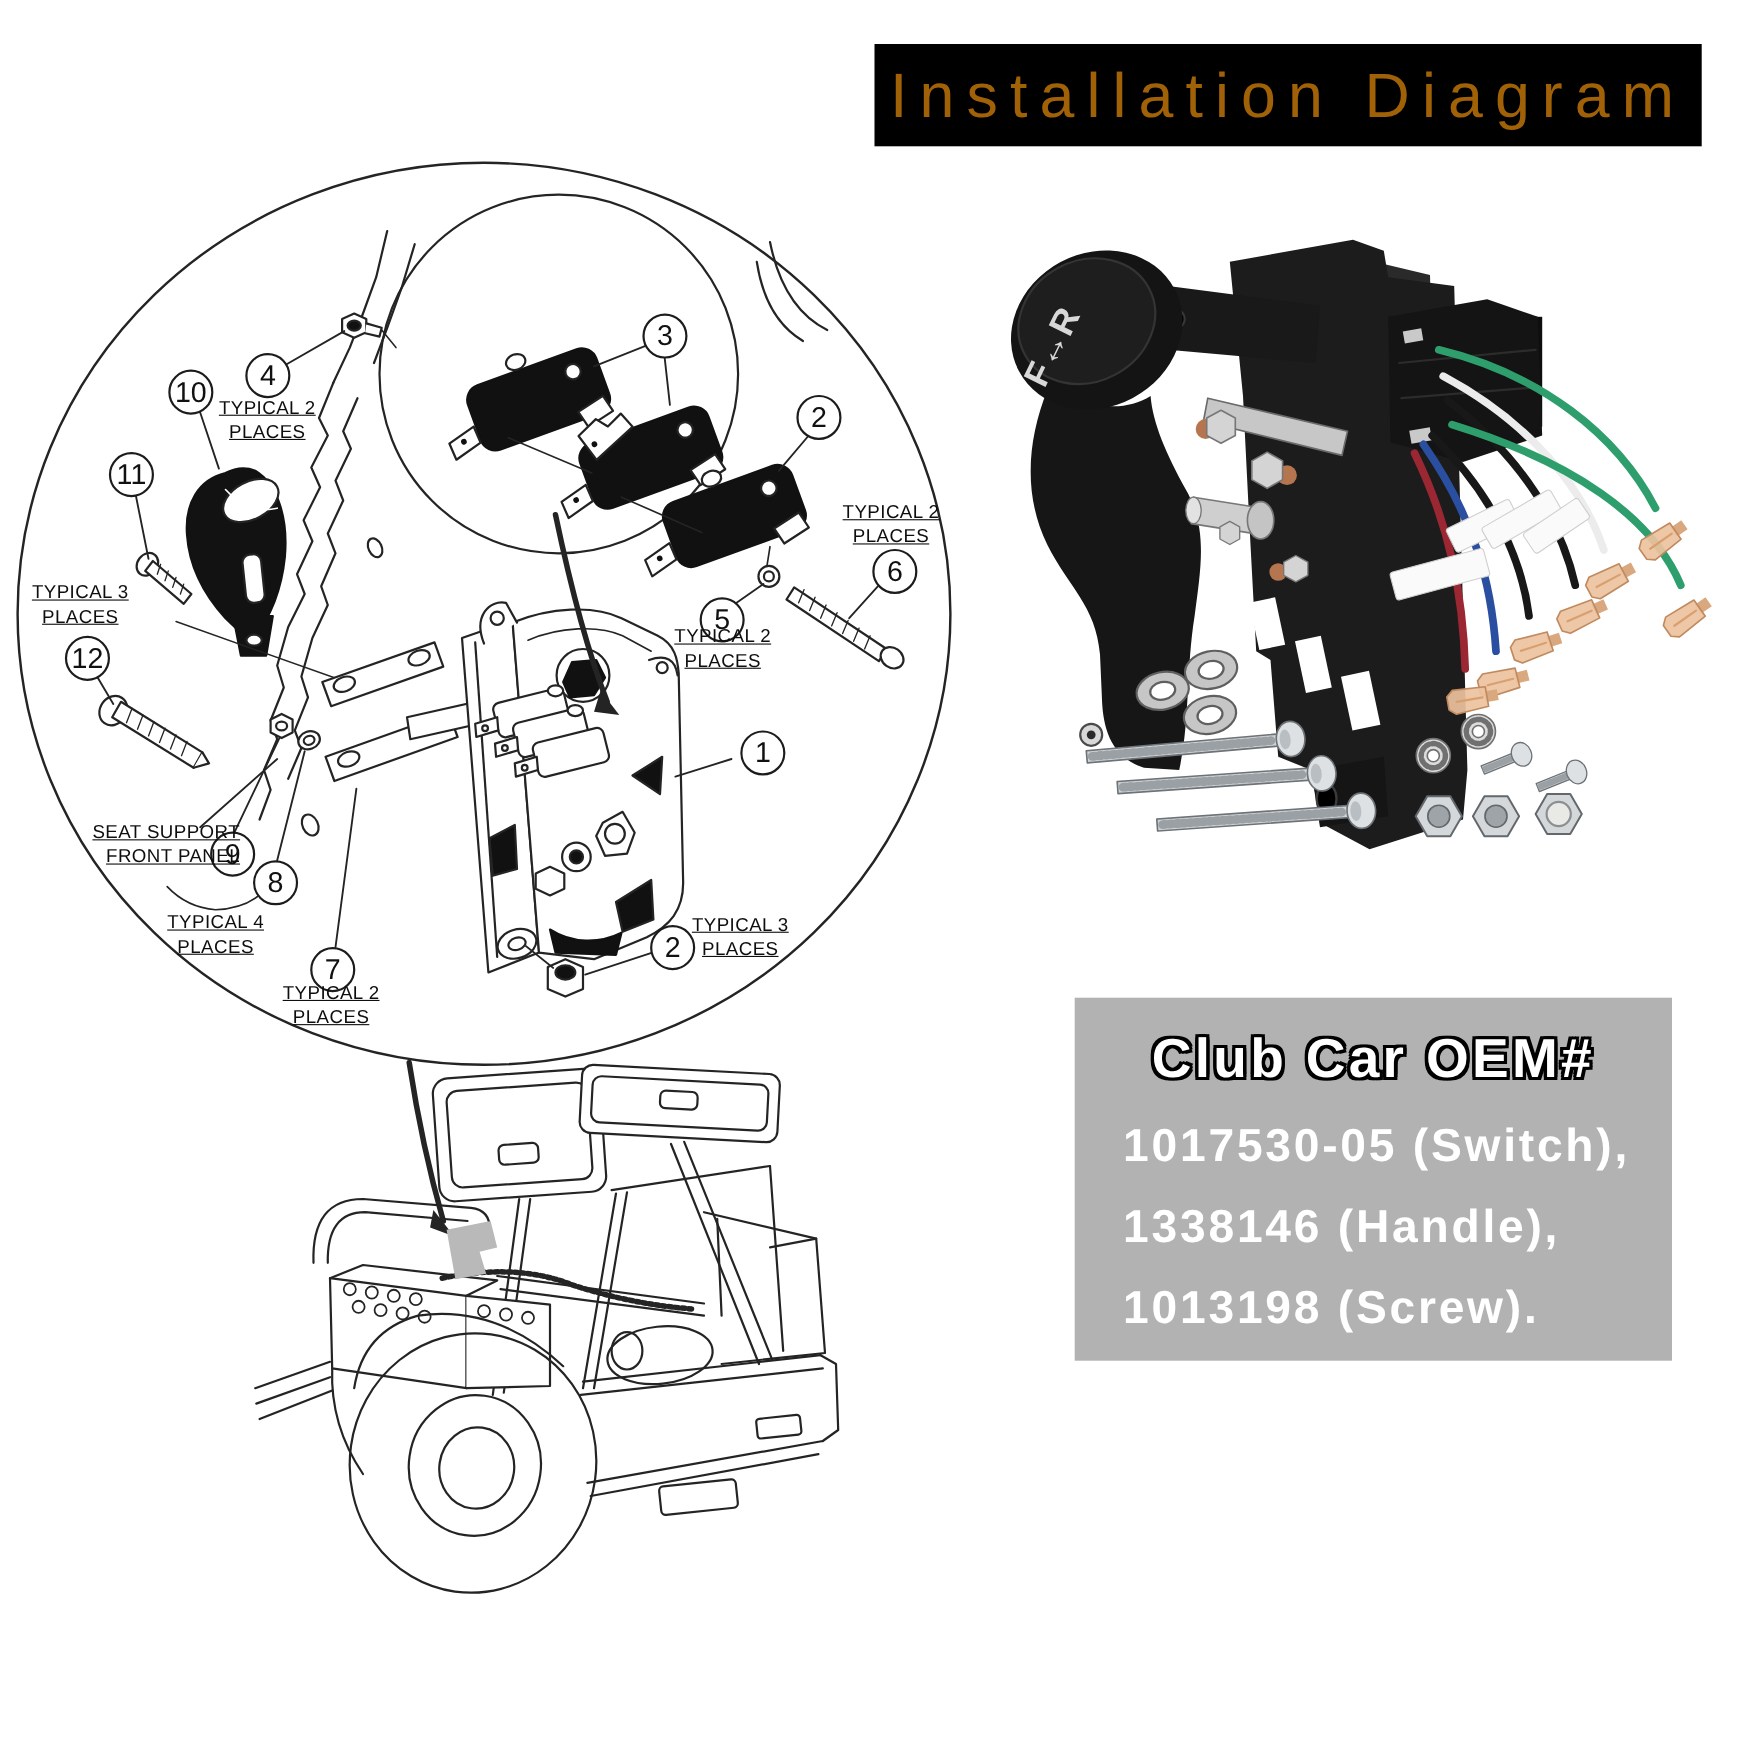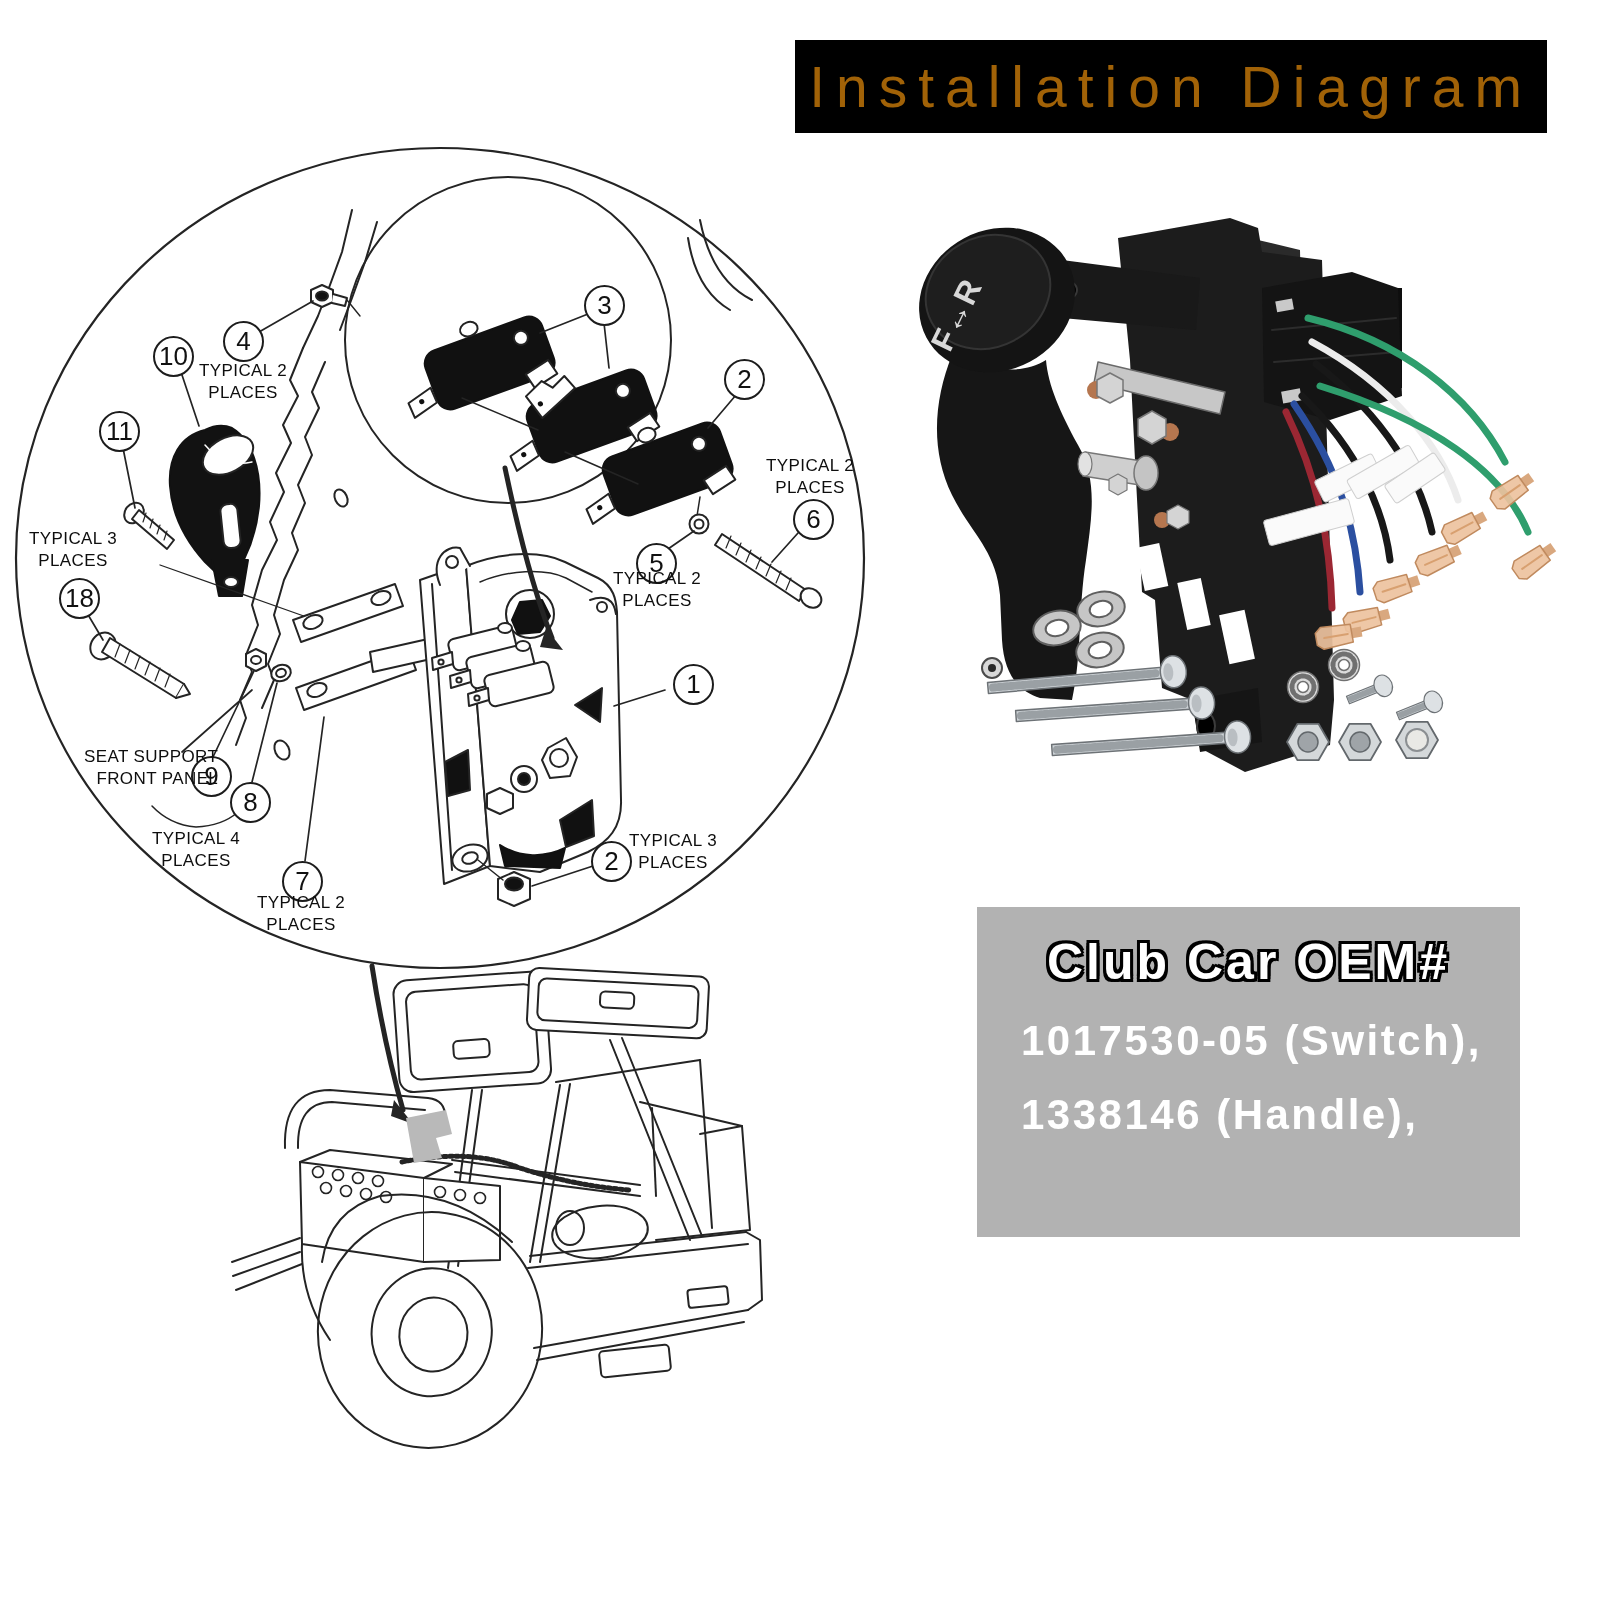--- a/index.html
+++ b/index.html
@@ -6,21 +6,21 @@
   .page{position:relative;width:1600px;height:1600px;background:#ffffff;overflow:hidden;
         font-family:"Liberation Sans",sans-serif;color:#111;}
   .art{position:absolute;left:0;top:0;}
   .title-bar{position:absolute;left:795px;top:40px;width:752px;height:93px;background:#000;
              display:flex;align-items:center;justify-content:center;}
   .title-bar span{color:#a16207;font-size:57px;font-weight:400;letter-spacing:11px;white-space:nowrap;}
   .callout{position:absolute;width:37px;height:37px;border:2.5px solid #1c1c1c;border-radius:50%;
            background:#fff;display:flex;align-items:center;justify-content:center;
            font-size:26px;color:#111;z-index:4;}
   .dlabel{position:absolute;font-size:17px;line-height:1.28;letter-spacing:.4px;color:#0e0e0e;
-          text-align:center;white-space:pre-line;transform:translateX(-50%);z-index:4;}
+          text-align:center;white-space:pre-line;transform:translateX(-50%);z-index:4;text-decoration:underline;}
   .dlabel.left{transform:none;text-align:right;}
   .info-box{position:absolute;left:977px;top:907px;width:543px;height:330px;background:#b2b2b2;z-index:3;}
   .info-heading{margin-top:26px;text-align:center;font-size:50px;font-weight:bold;color:#fff;letter-spacing:3px;
     text-shadow:-3px -3px 0 #000,3px -3px 0 #000,-3px 3px 0 #000,3px 3px 0 #000,
                 -3px 0 0 #000,3px 0 0 #000,0 -3px 0 #000,0 3px 0 #000;}
   .info-line{margin:26px 16px 0 44px;font-size:42px;font-weight:bold;color:#fff;letter-spacing:2.5px;white-space:nowrap;}
 </style>
 </head>
 <body>
 
@@ -417,21 +417,21 @@
 <div class="callout" style="left:191px;top:756px">
       <span>9</span>
     </div>
 <div class="callout" style="left:153px;top:336px">
       <span>10</span>
     </div>
 <div class="callout" style="left:99px;top:411px">
       <span>11</span>
     </div>
 <div class="callout" style="left:59px;top:578px">
-      <span>18</span>
+      <span>12</span>
     </div>
 <div class="callout" style="left:591px;top:841px">
       <span>2</span>
     </div>
 
 <div class="dlabel" style="left:243px;top:360px">TYPICAL 2
 PLACES</div>
 <div class="dlabel" style="left:73px;top:528px">TYPICAL 3
 PLACES</div>
 <div class="dlabel" style="left:196px;top:828px">TYPICAL 4
@@ -444,15 +444,16 @@
 PLACES</div>
 <div class="dlabel" style="left:673px;top:830px">TYPICAL 3
 PLACES</div>
 <div class="dlabel left" style="left:84px;top:746px">SEAT SUPPORT
 FRONT PANEL</div>
 
 <div class="info-box">
   <div class="info-heading">Club Car OEM#</div>
   <div class="info-line">1017530-05 (Switch),</div>
   <div class="info-line">1338146 (Handle),</div>
+  <div class="info-line">1013198 (Screw).</div>
 </div>
 
 </div>
 
 </body></html>

